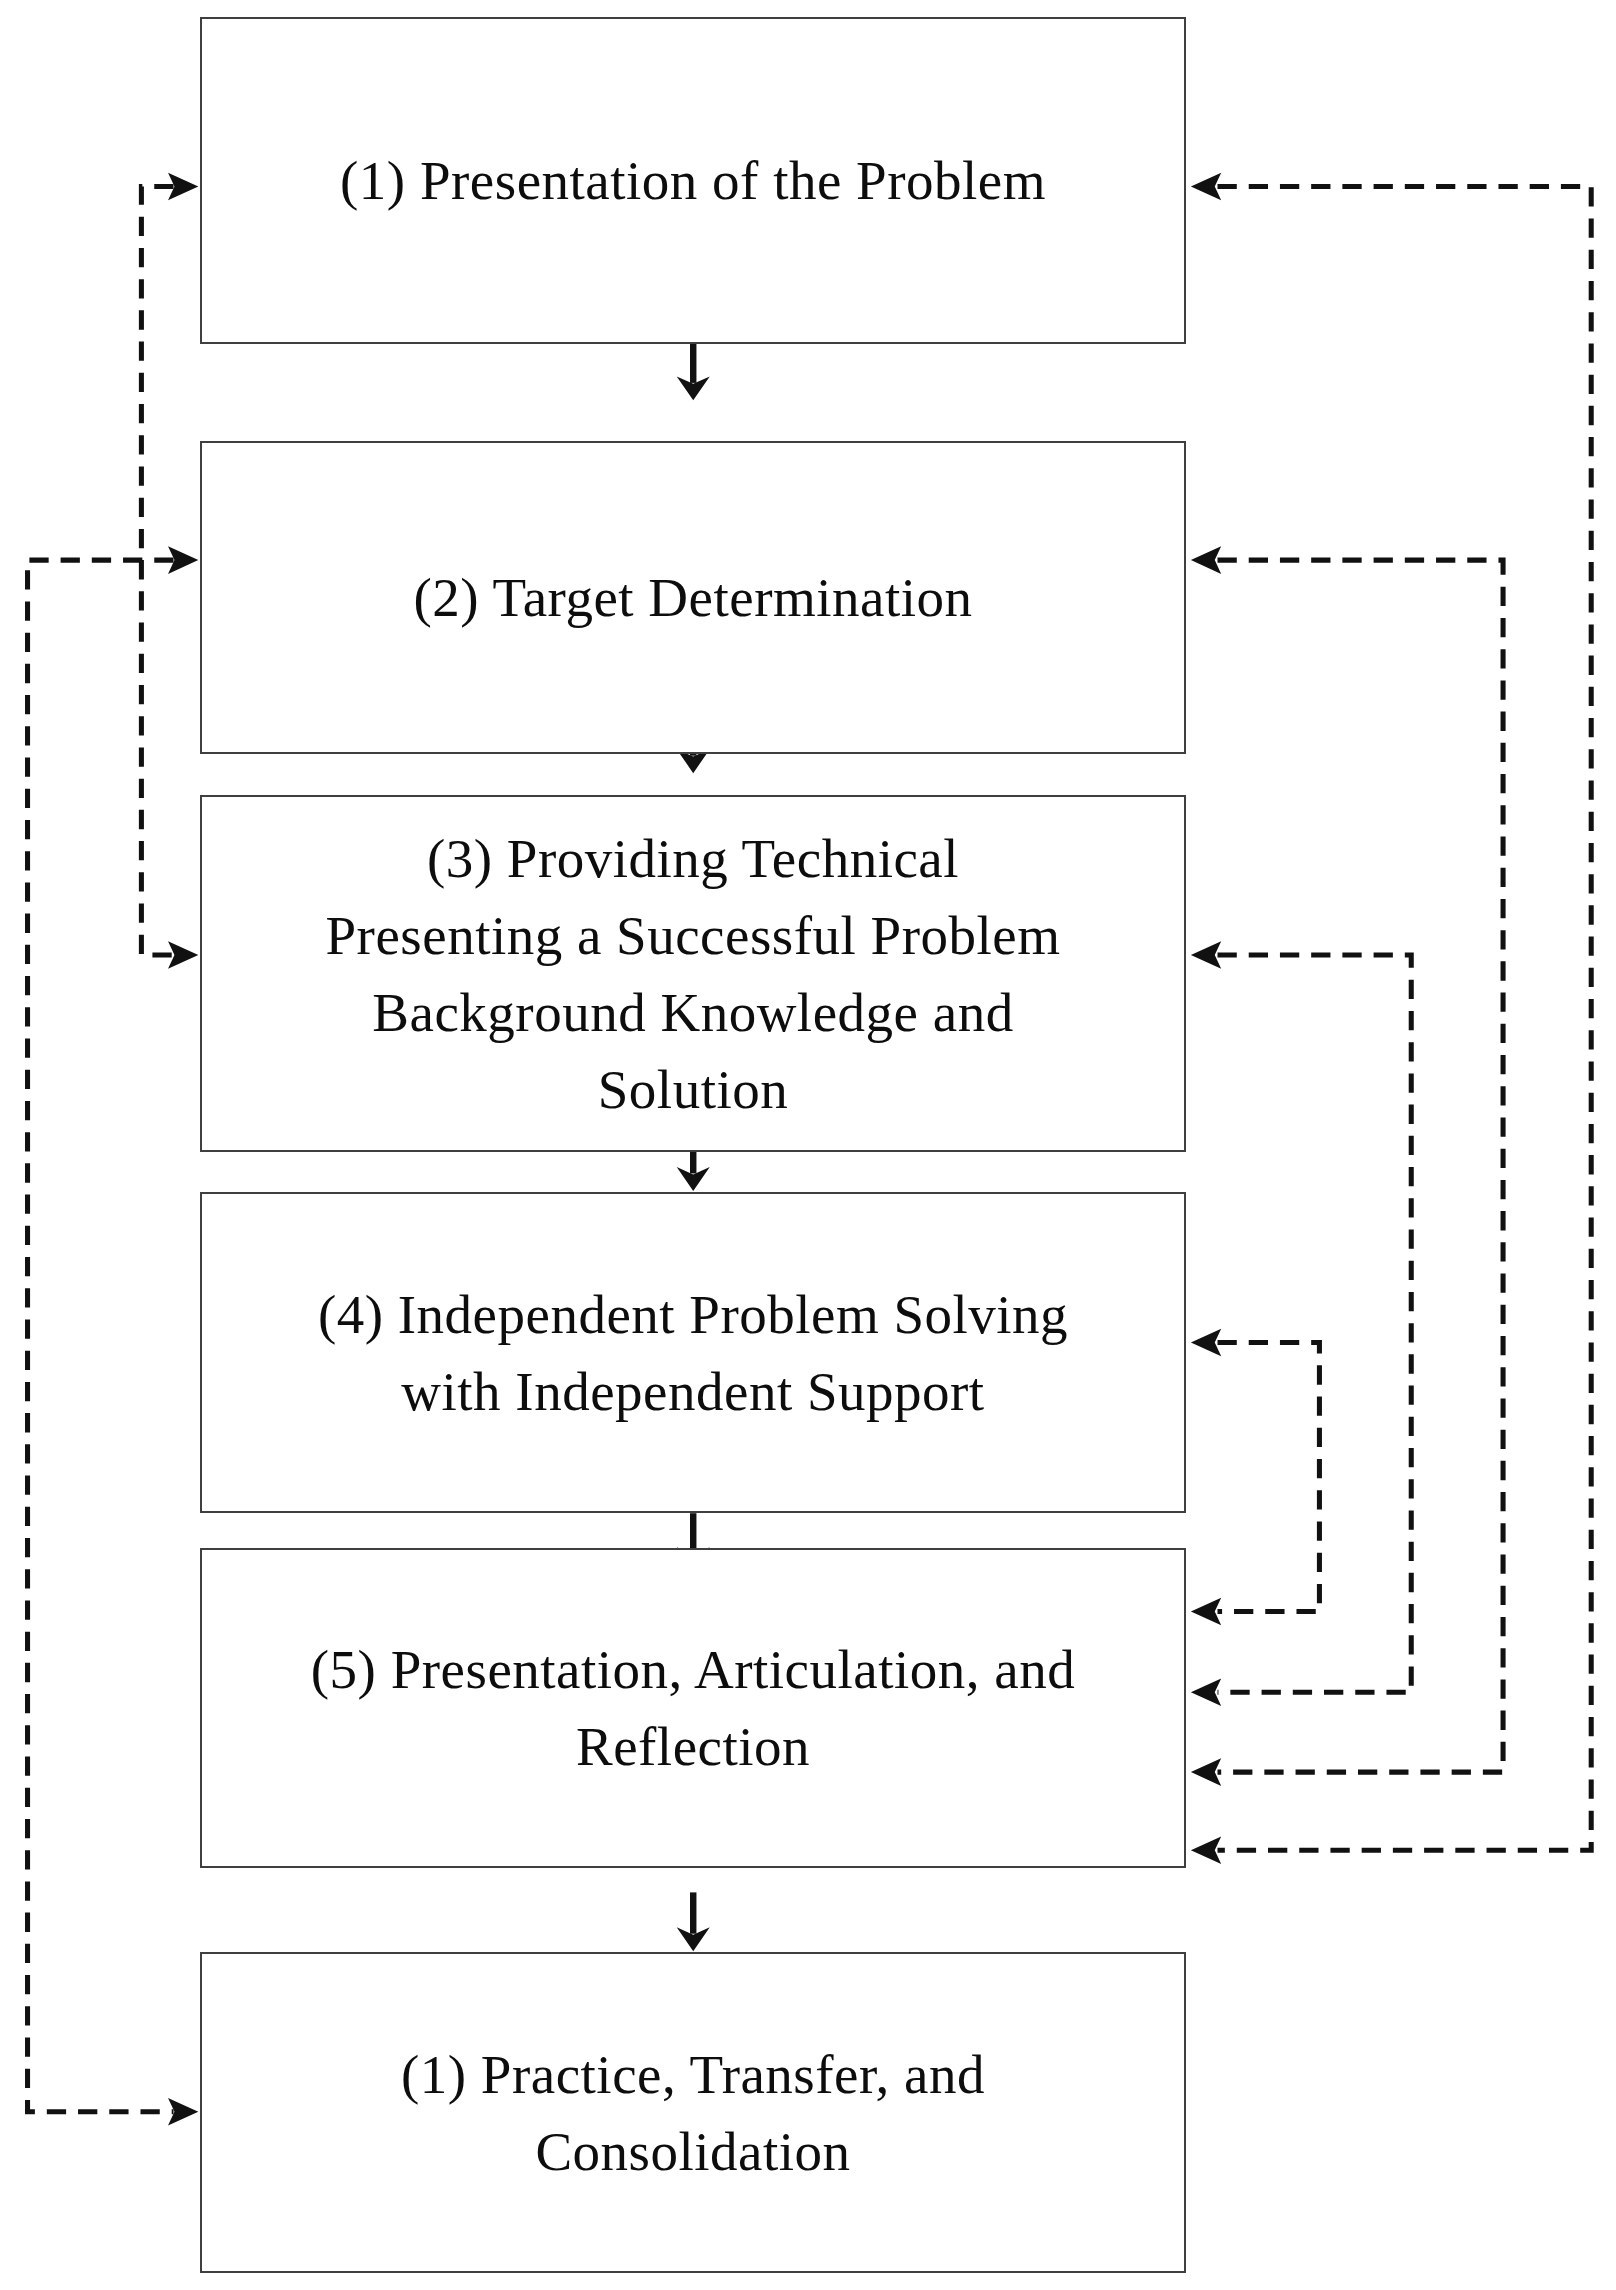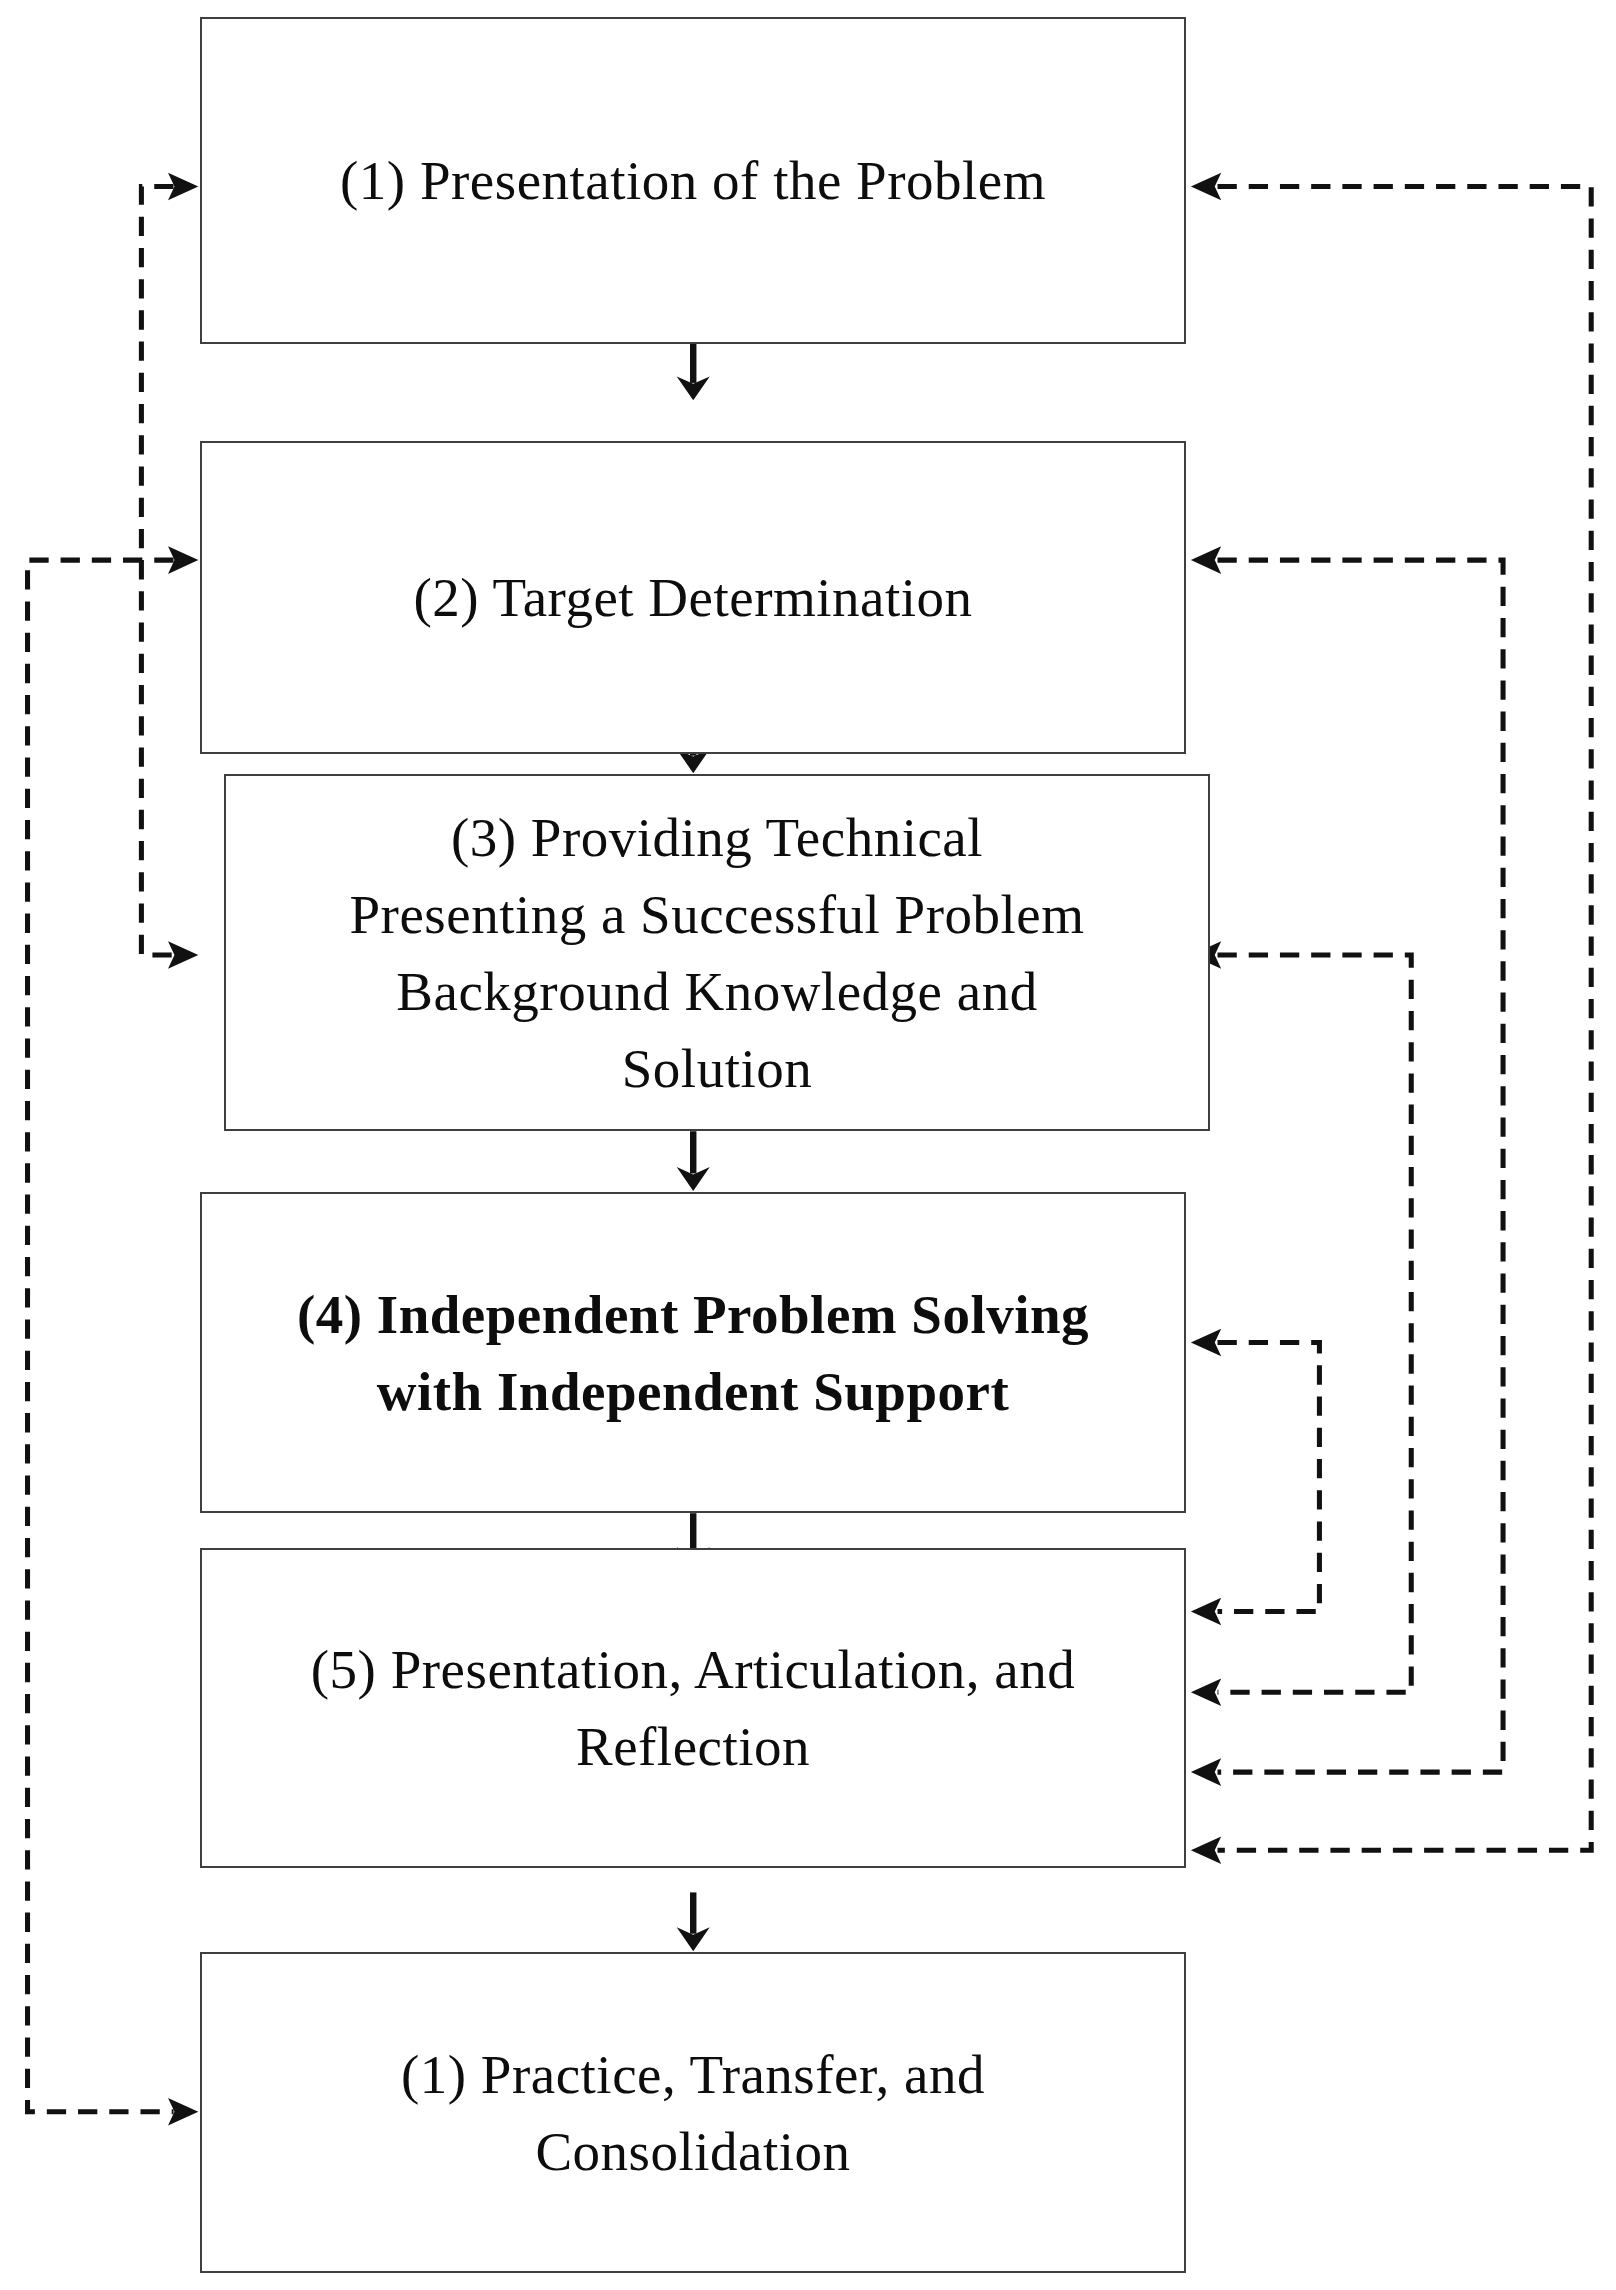--- a/index.html
+++ b/index.html
@@ -37,22 +37,22 @@
     color: #0d0d0d;
     font-size: 55px;
     line-height: 77px;
     letter-spacing: 0.5px;
   }
   .stage-box .line {
     white-space: nowrap;
   }
   .box-1 { top: 16.5px;   height: 327px; }
   .box-2 { top: 401px;  height: 313px; margin-top: 40px; }
-  .box-3 { top: 774px;  height: 357px; margin-left: 24px; }
-  .box-4 { top: 1192px; height: 321px; font-weight: bold; }
+  .box-3 { top: 795px;  height: 357px; }
+  .box-4 { top: 1192px; height: 321px; }
   .box-5 { top: 1548px; height: 320px; }
   .box-6 { top: 1952px; height: 321px; }
 
   .dashed {
     fill: none;
     stroke: #111111;
     stroke-width: 5.5;
     stroke-dasharray: 21 13;
   }
   .solid-shaft {

